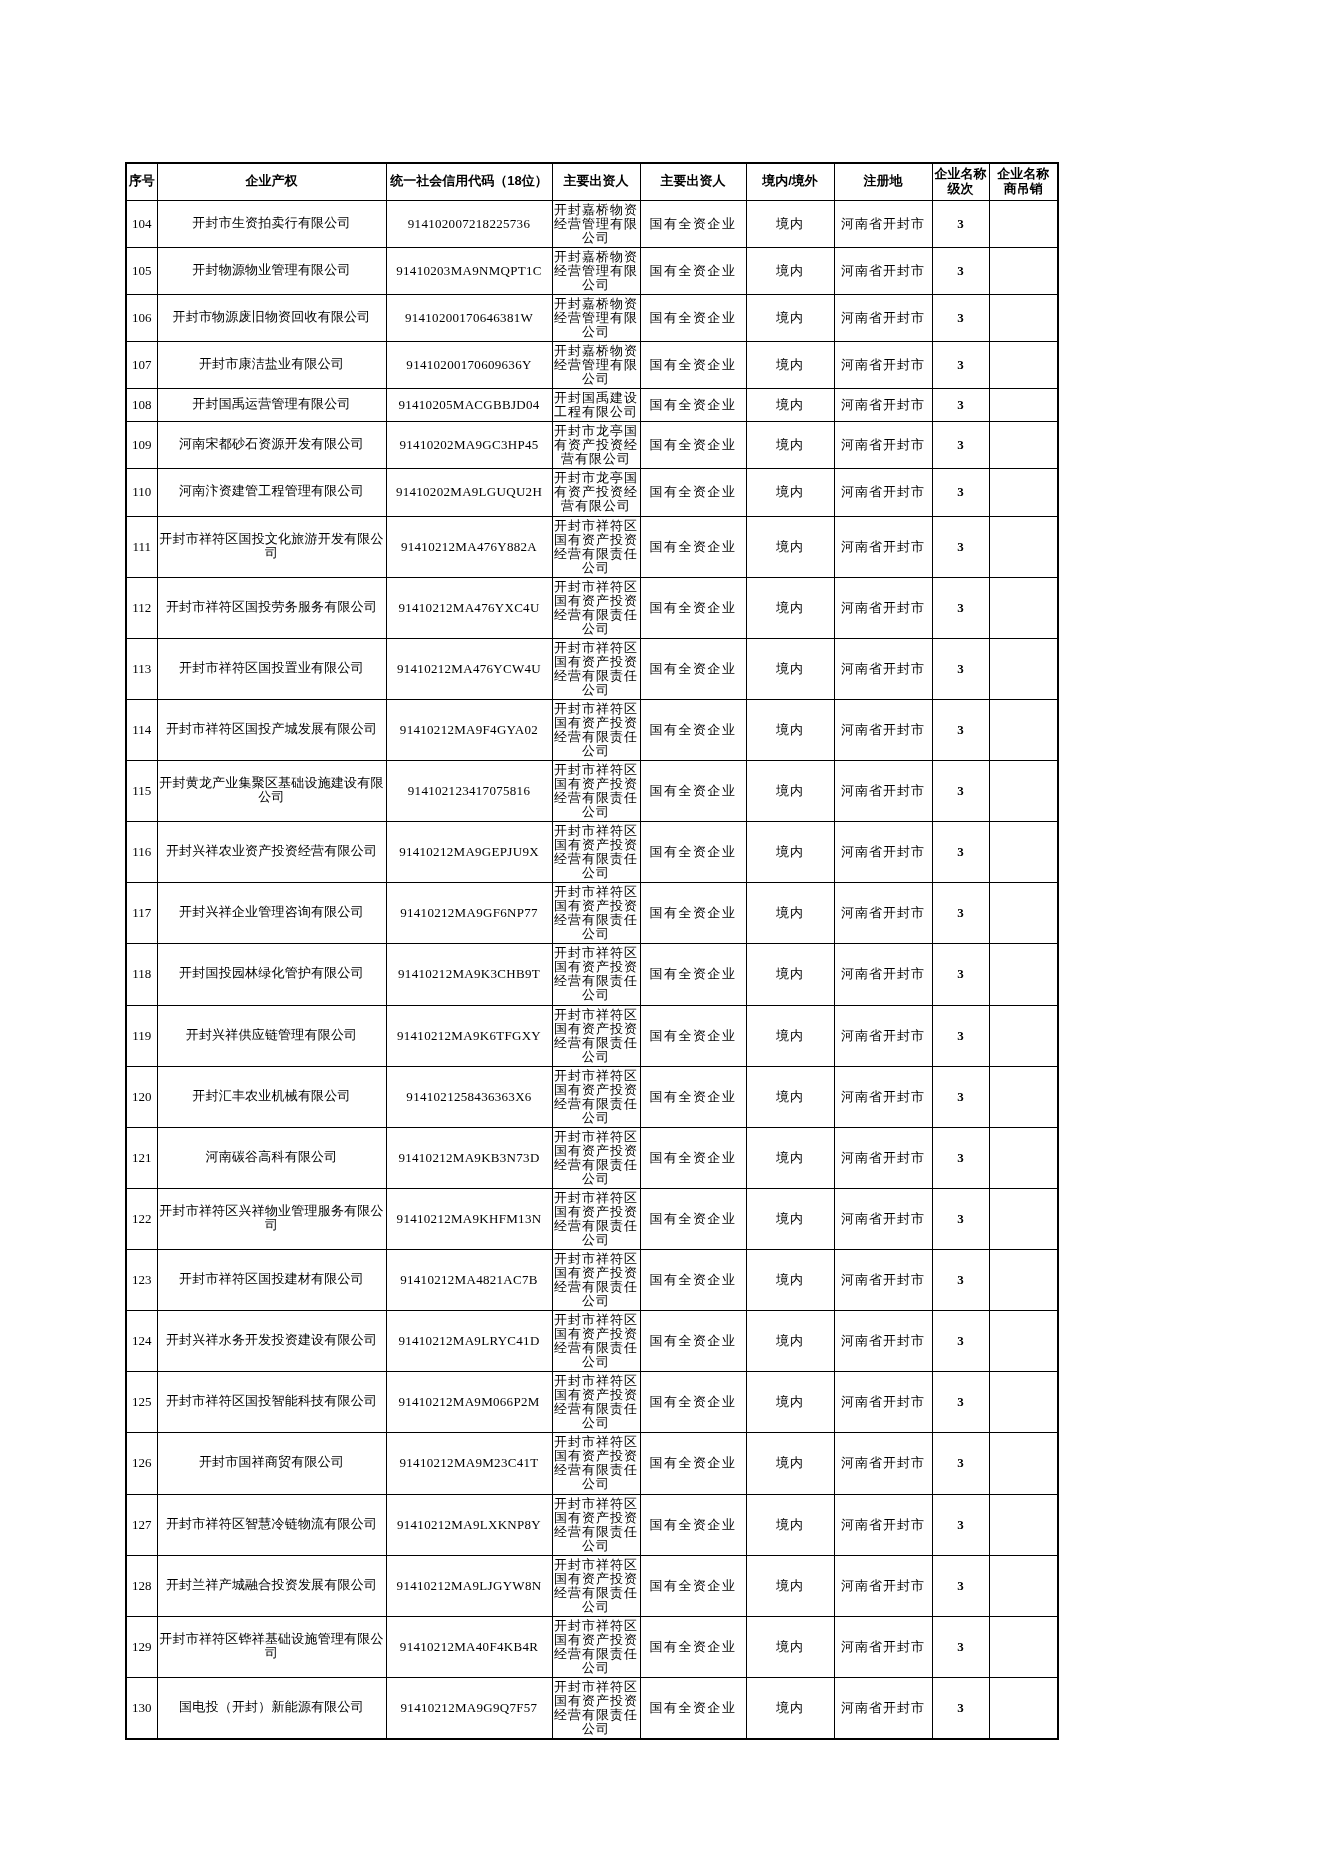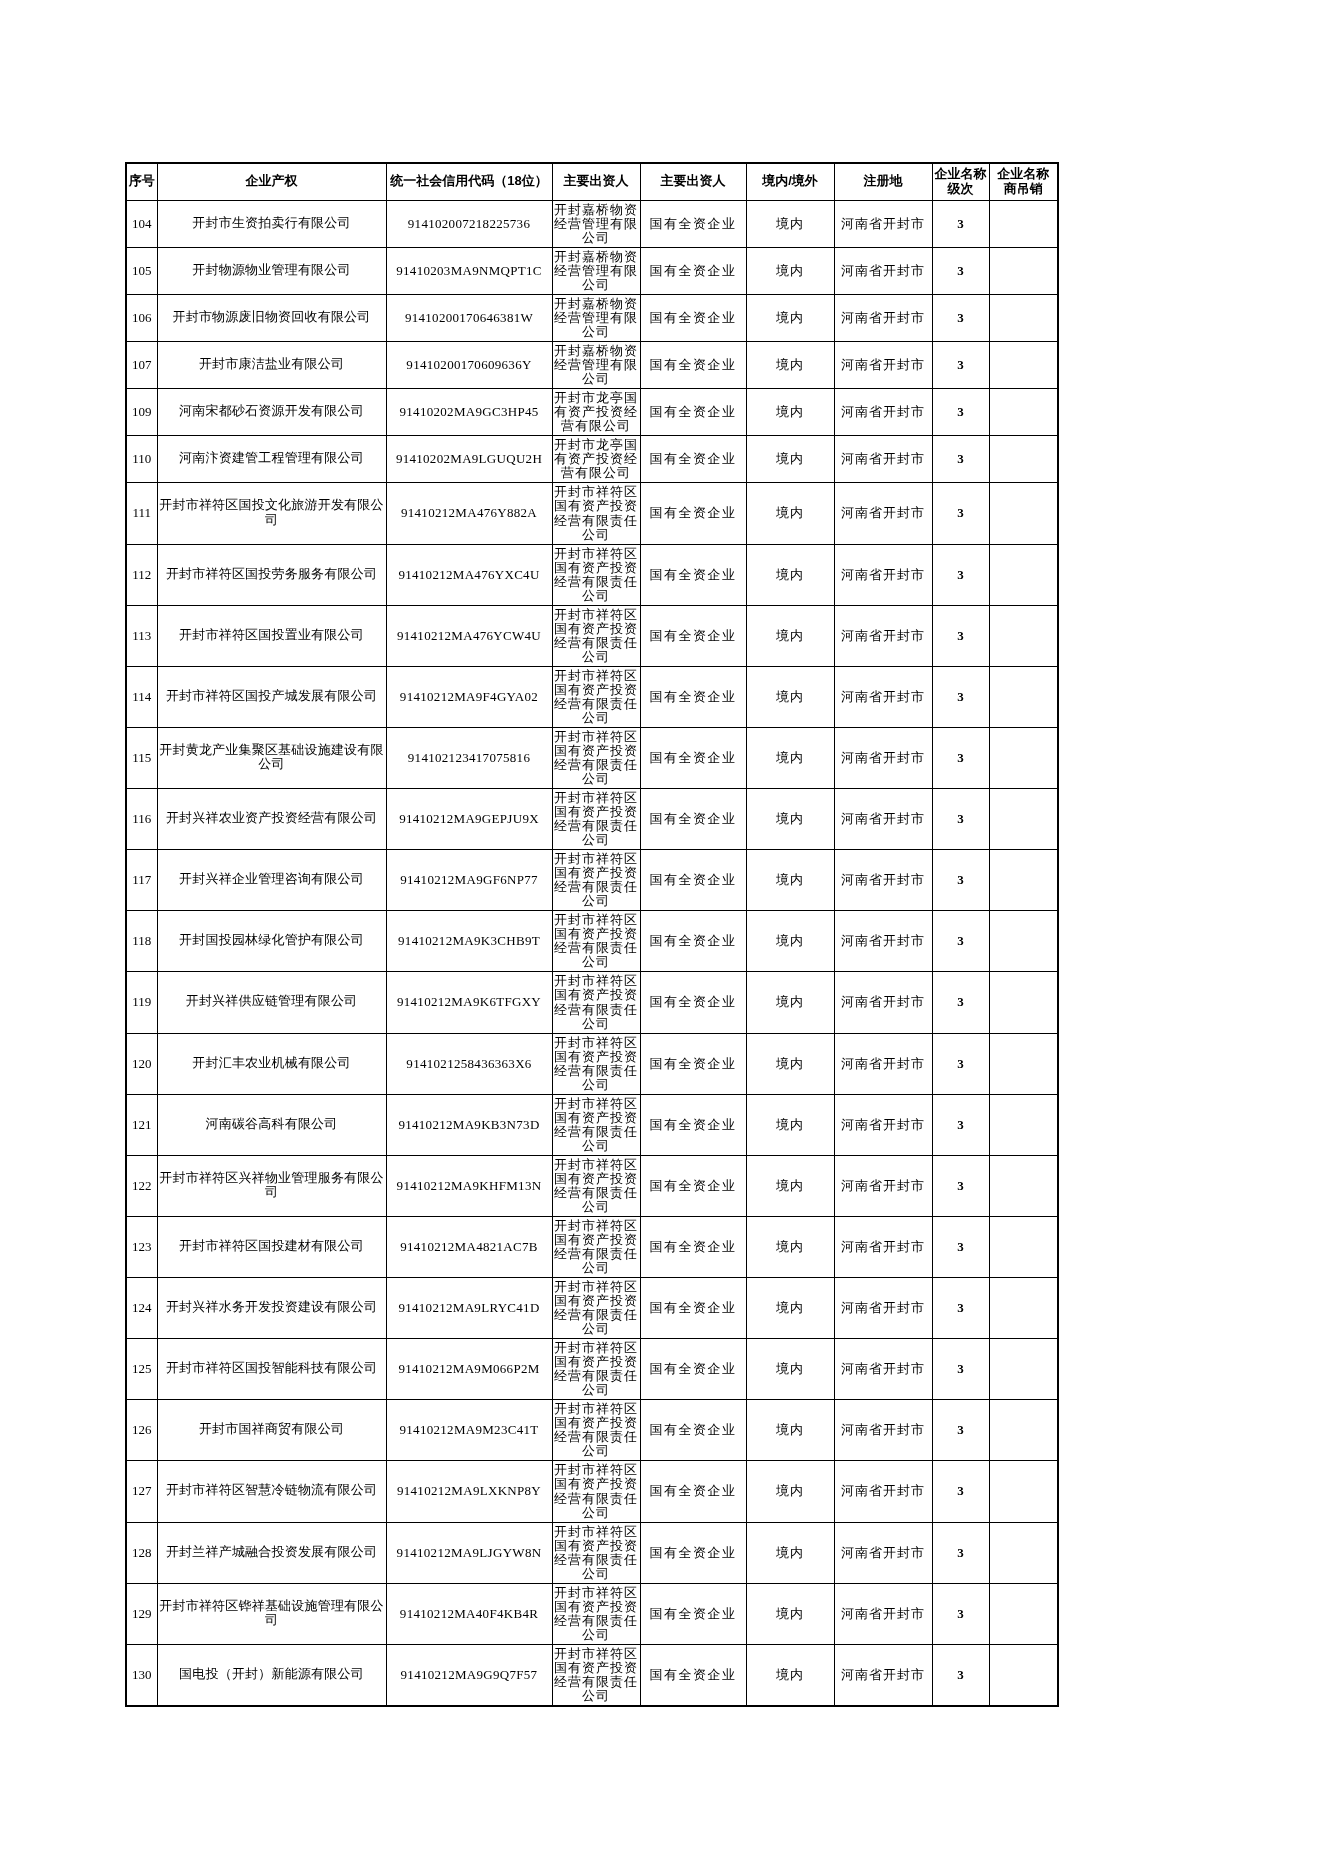--- a/index.html
+++ b/index.html
@@ -120,20 +120,31 @@
           <td class="cell-name">开封市康洁盐业有限公司</td>
           <td class="cell-code">91410200170609636Y</td>
           <td class="cell-investor">开封嘉桥物资经营管理有限公司</td>
           <td class="cell-category">国有全资企业</td>
           <td class="cell-domestic">境内</td>
           <td class="cell-location">河南省开封市</td>
           <td class="cell-level">3</td>
           <td class="cell-revoked"></td>
         </tr>
         <tr>
+          <td class="cell-no">108</td>
+          <td class="cell-name">开封国禹运营管理有限公司</td>
+          <td class="cell-code">91410205MACGBBJD04</td>
+          <td class="cell-investor">开封国禹建设工程有限公司</td>
+          <td class="cell-category">国有全资企业</td>
+          <td class="cell-domestic">境内</td>
+          <td class="cell-location">河南省开封市</td>
+          <td class="cell-level">3</td>
+          <td class="cell-revoked"></td>
+        </tr>
+        <tr>
           <td class="cell-no">109</td>
           <td class="cell-name">河南宋都砂石资源开发有限公司</td>
           <td class="cell-code">91410202MA9GC3HP45</td>
           <td class="cell-investor">开封市龙亭国有资产投资经营有限公司</td>
           <td class="cell-category">国有全资企业</td>
           <td class="cell-domestic">境内</td>
           <td class="cell-location">河南省开封市</td>
           <td class="cell-level">3</td>
           <td class="cell-revoked"></td>
         </tr>

